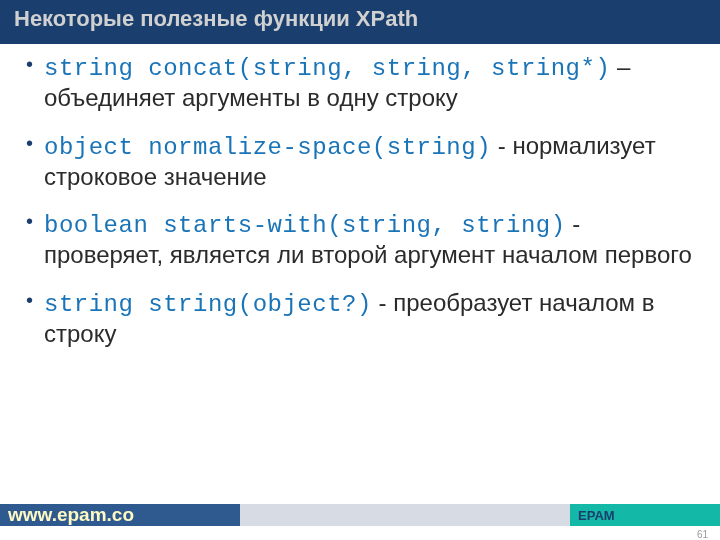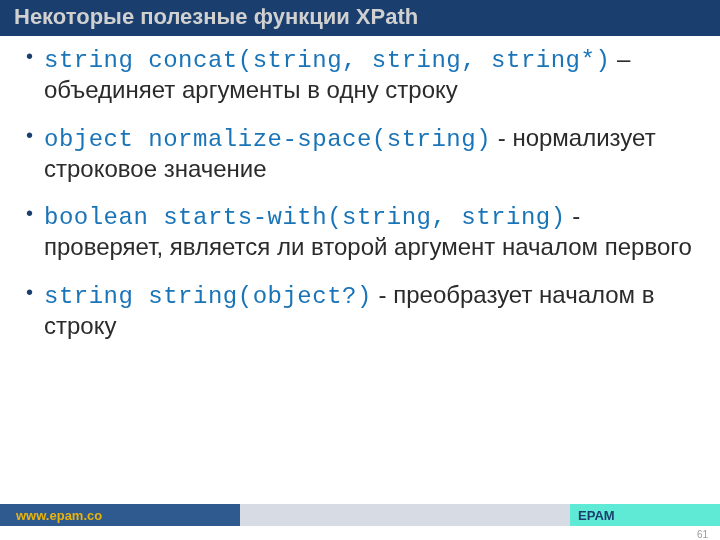--- a/index.html
+++ b/index.html
@@ -1,28 +1,28 @@
 <!DOCTYPE html>
 <html><head>
 <meta charset="utf-8">
 <style>
   * { margin: 0; padding: 0; box-sizing: border-box; }
   html, body { width: 720px; height: 540px; font-family: Arial, Helvetica, sans-serif; background: #fff; overflow: hidden; }
   .slide { width: 720px; height: 540px; position: relative; }
-  .title-bar { background: #1a3f6e; color: #d0d0d0; padding: 6px 14px 8px; height: 36px; display: flex; align-items: center; }
+  .title-bar { background: #1a3f6e; color: #d0d0d0; padding: 6px 14px 8px; height: 44px; display: flex; }
   .title-bar h1 { font-size: 22px; font-weight: bold; }
   .content { padding: 8px 22px 0 22px; }
   ul { list-style: none; }
   li { position: relative; padding-left: 22px; margin-bottom: 18px; color: #2b2b2b; font-size: 24px; line-height: 1.22; }
   li::before { content: "•"; position: absolute; left: 4px; top: 0; color: #1a3f6e; font-size: 20px; }
   .code { font-family: "Courier New", Courier, monospace; color: #1a74b8; letter-spacing: 0.5px; }
   .footer { position: absolute; left: 0; bottom: 14px; width: 720px; height: 22px; display: flex; }
-  .f-left { width: 240px; background: #2f5a8f; color: #eab308; font-size: 13px; display: flex; align-items: center; padding-left: 16px; font-weight: bold; }
+  .f-left { width: 240px; background: #2f5a8f; color: #fef9c3; font-size: 19px; display: flex; align-items: center; padding-left: 8px; font-weight: bold; }
   .f-mid { flex: 1; background: #d7dce4; }
-  .f-right { width: 150px; background: #5eead4; color: #1a3f6e; font-weight: bold; font-size: 13px; display: flex; align-items: center; padding-left: 8px; }
+  .f-right { width: 150px; background: #14b8a6; color: #1a3f6e; font-weight: bold; font-size: 13px; display: flex; align-items: center; padding-left: 8px; }
   .pagenum { position: absolute; right: 12px; bottom: 0px; font-size: 10px; color: #9a9a9a; }
 </style>
 </head>
 <body>
 <div class="slide">
 
 <div class="title-bar">
   <h1>Некоторые полезные функции XPath</h1>
 </div>
 

